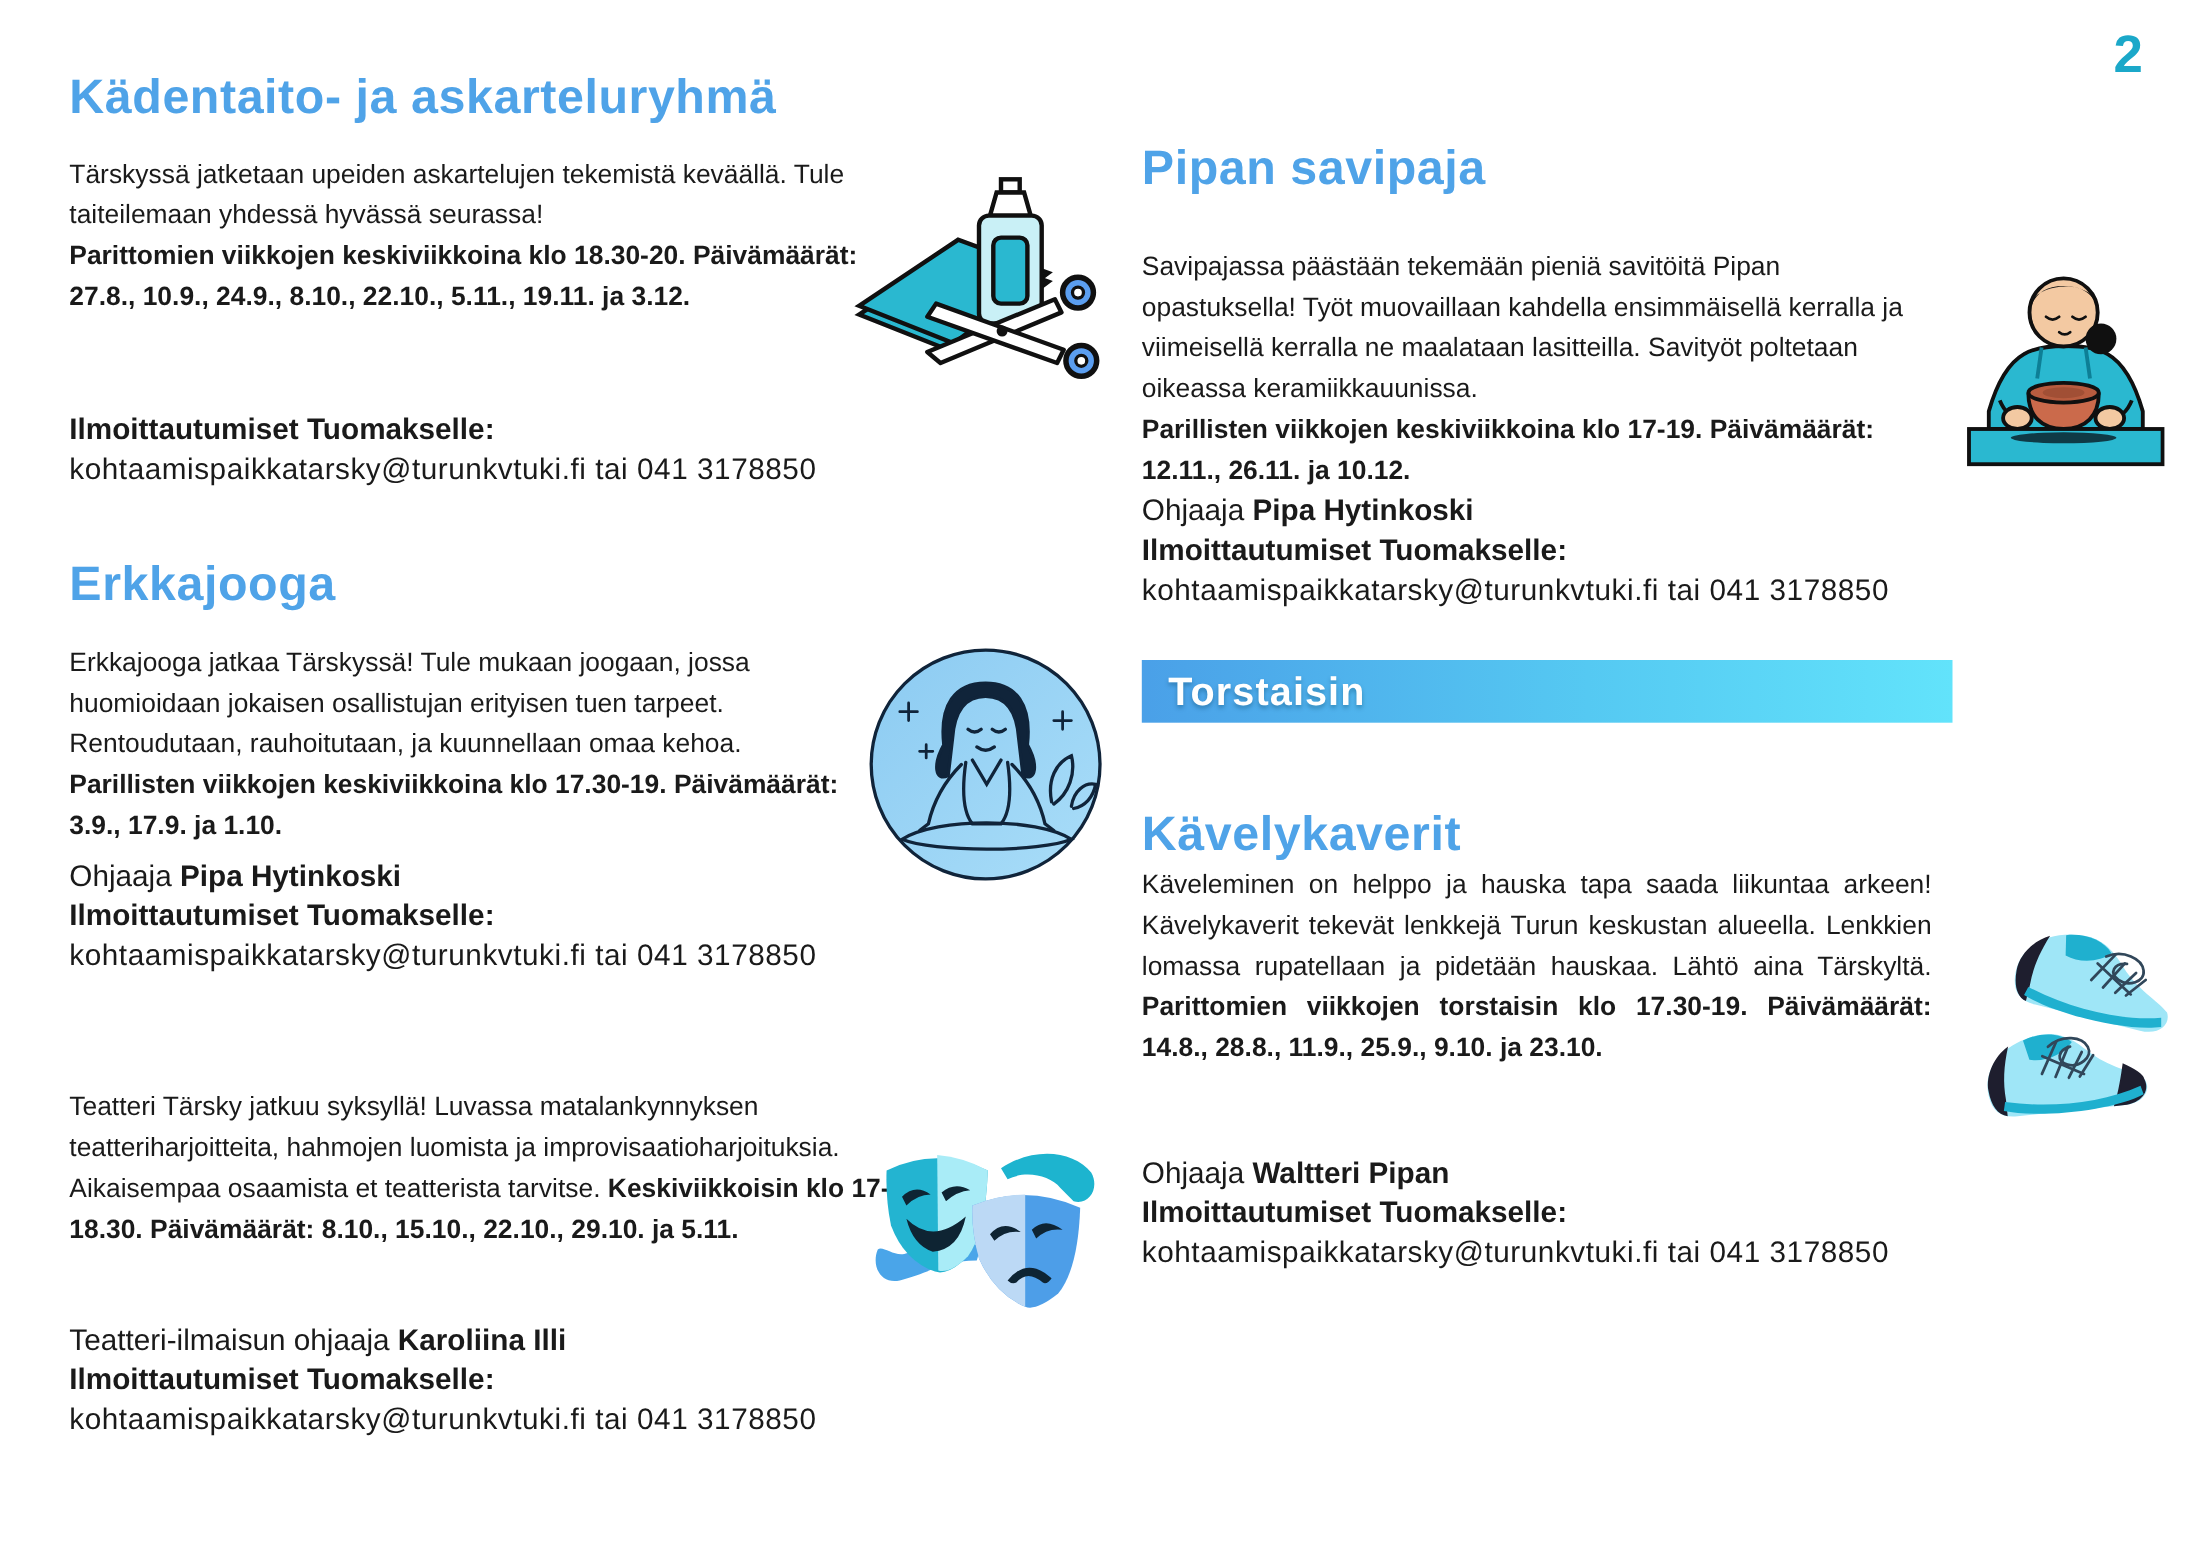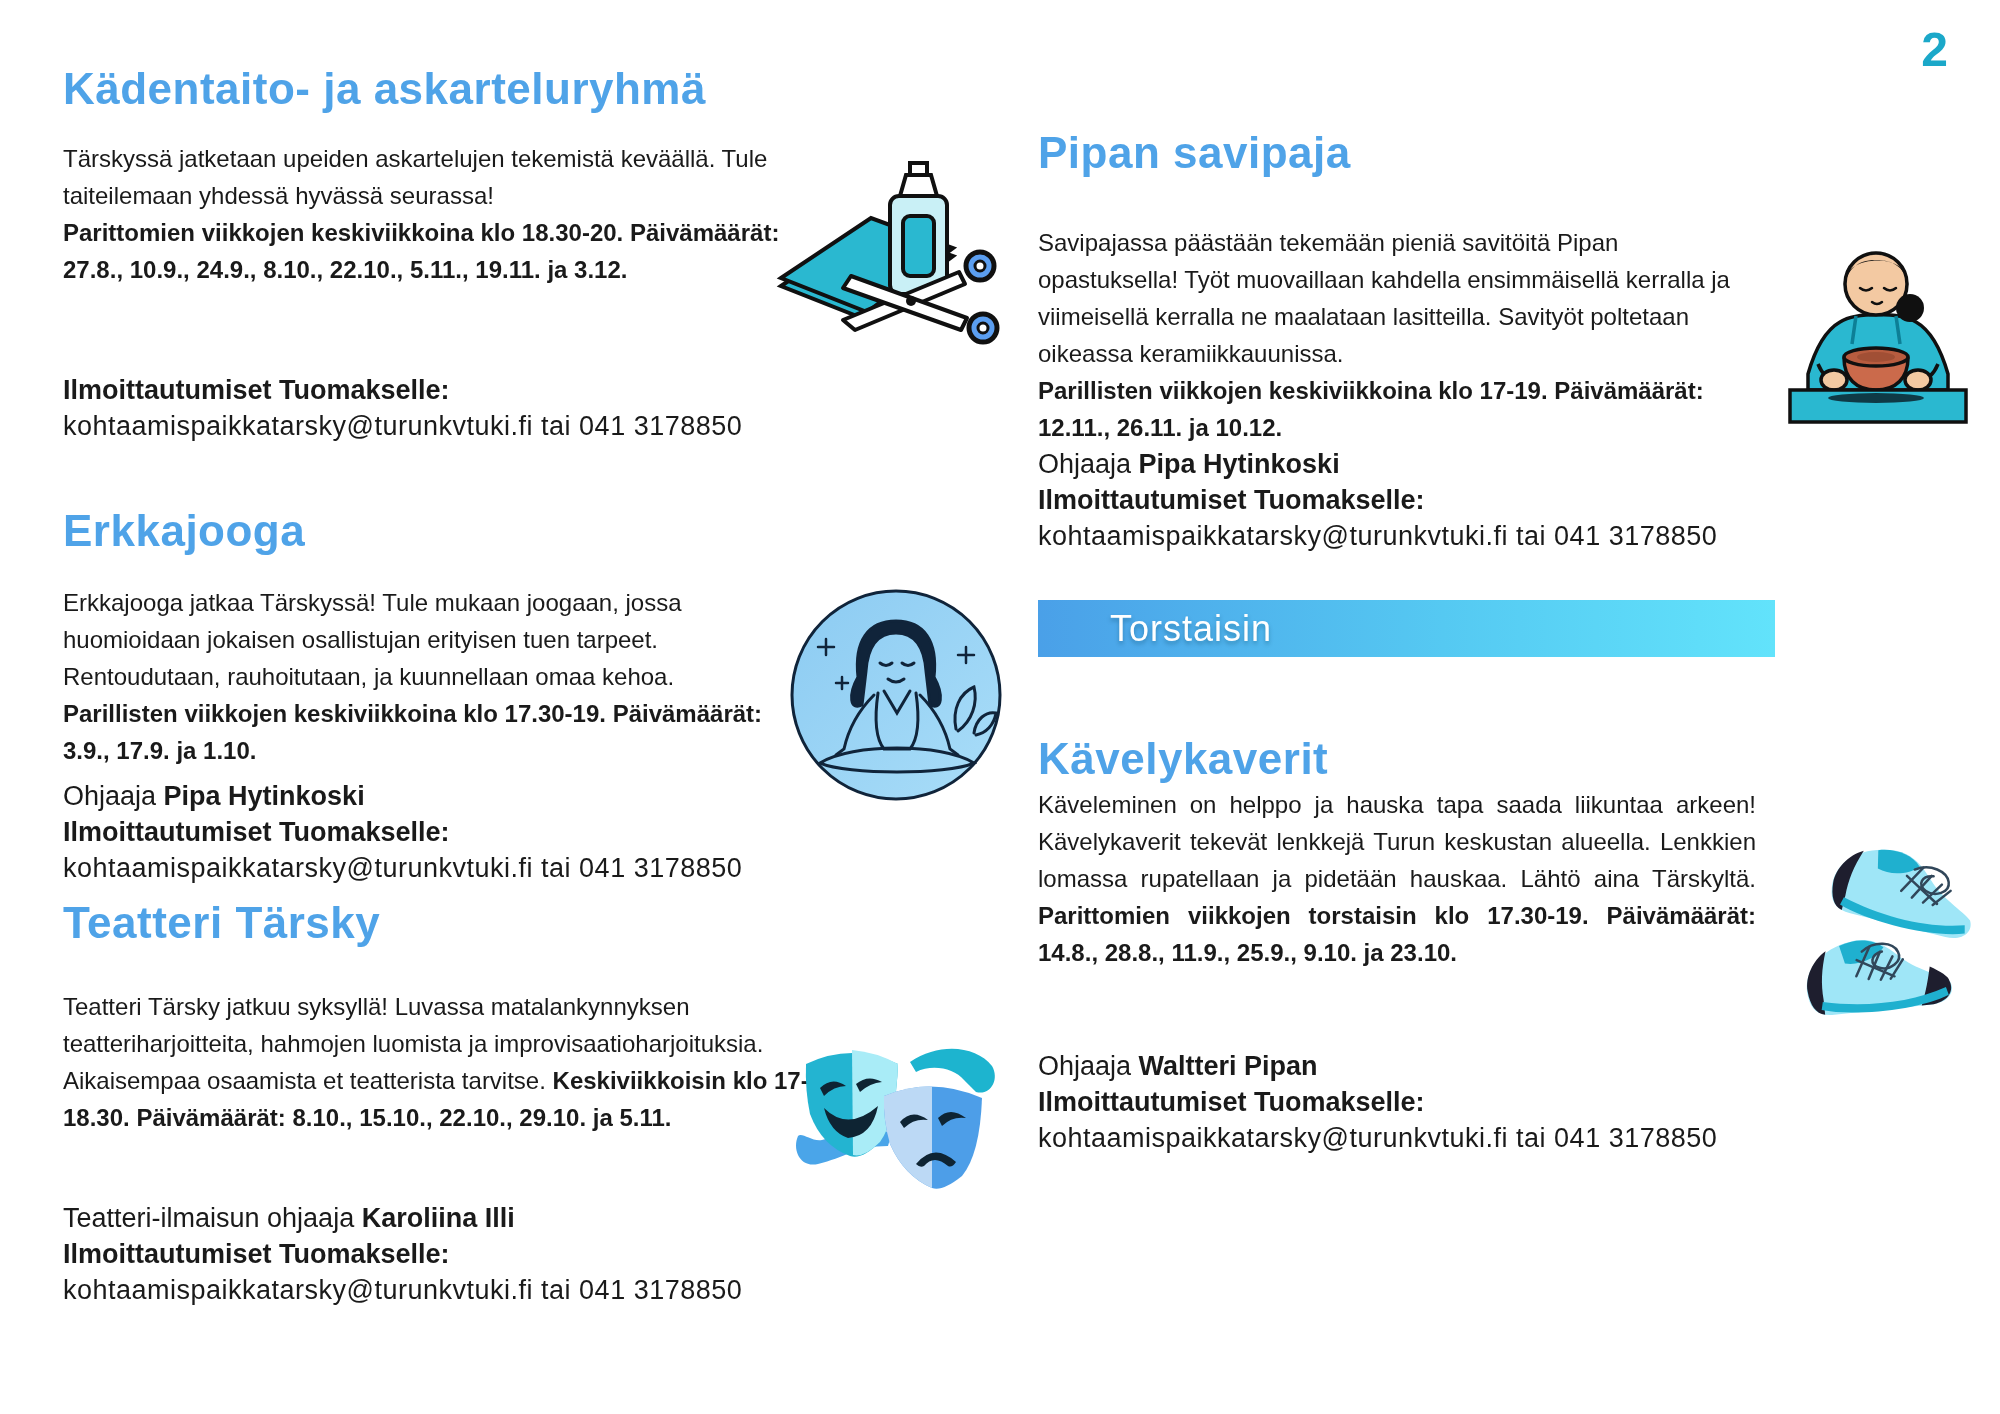--- a/index.html
+++ b/index.html
@@ -17,23 +17,22 @@
   .body-text .stack { display:block; }
   .leader { font-size:27px; line-height:36px; margin:0; }
   .leader .line { display:block; }
   .contact { letter-spacing:0.5px; }
   .justify { text-align:justify; }
   .banner {
     display:flex; align-items:center; padding-left:24px; box-sizing:border-box;
     background:linear-gradient(90deg, #4aa0e8 0%, #55c9f2 55%, #62e3fb 100%);
   }
   .banner-label {
-    color:#ffffff; font-size:36px; font-weight:400; letter-spacing:1px;
+    color:#ffffff; font-size:36px; font-weight:700; letter-spacing:1px;
     text-shadow:0 3px 4px rgba(0,60,90,0.35);
-    margin-left:48px;
   }
   .pagenum { font-size:48px; font-weight:700; color:#1ba8c9; }
   svg { display:block; }
 </style>
 </head>
 <body>
 
 <div class="page">
 
   <div class="abs pagenum" style="top:22px; right:52px;">2</div>
@@ -58,21 +57,20 @@
   </p>
 
   <p class="abs leader" style="left:63px; top:778px; width:750px;">
     <span class="line">
       <span>Ohjaaja </span><strong>Pipa Hytinkoski</strong>
     </span>
     <strong class="line">Ilmoittautumiset Tuomakselle:</strong>
     <span class="line contact">kohtaamispaikkatarsky@turunkvtuki.fi tai 041 3178850</span>
   </p>
 
-  <h2 class="abs head" style="left:63px; top:898px;">Teatteri Tärsky</h2>
 
   <p class="abs body-text" style="left:63px; top:988px; width:755px;">
     <span>Teatteri Tärsky jatkuu syksyllä! Luvassa matalankynnyksen teatteriharjoitteita, hahmojen luomista ja improvisaatioharjoituksia. Aikaisempaa osaamista et teatterista tarvitse. </span><strong>Keskiviikkoisin klo 17-18.30. Päivämäärät: 8.10., 15.10., 22.10., 29.10. ja 5.11.</strong>
   </p>
 
   <p class="abs leader" style="left:63px; top:1200px; width:750px;">
     <span class="line">
       <span>Teatteri-ilmaisun ohjaaja </span><strong>Karoliina Illi</strong>
     </span>
     <strong class="line">Ilmoittautumiset Tuomakselle:</strong>

